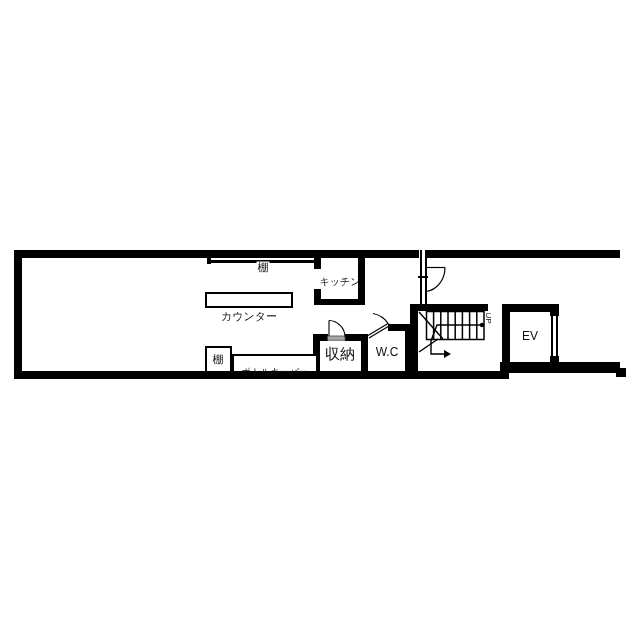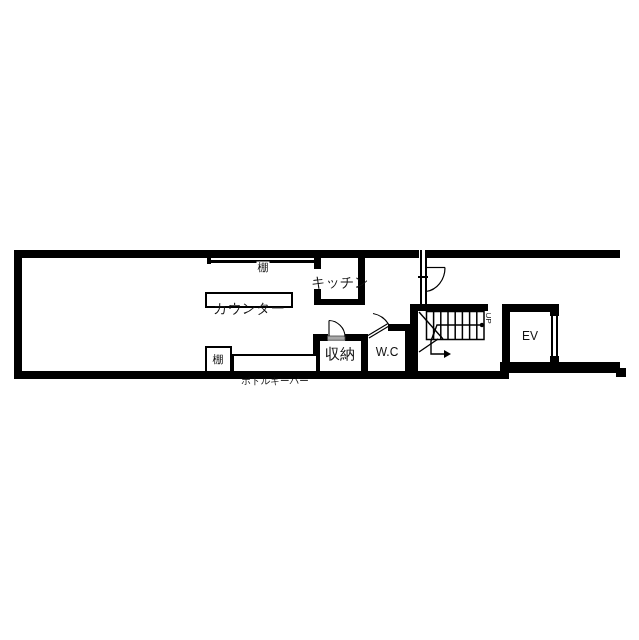--- a/index.html
+++ b/index.html
@@ -95,22 +95,22 @@
     </g>
 
     <g stroke="#000" stroke-width="1.1" fill="none">
       <line x1="369" y1="338" x2="389" y2="326"></line>
       <line x1="368" y1="335.5" x2="388" y2="323.5"></line>
       <path d="M373,313.5 A 23.5 23.5 0 0 1 388.5,324"></path>
     </g>
   </svg>
 
   <div class="lbl bg" style="left:263px;top:267px;font-size:11px">棚</div>
-  <div class="lbl" style="left:249px;top:308px;font-size:14px">カウンター</div>
-  <div class="lbl" style="left:340px;top:282px;font-size:14px">キッチン</div>
+  <div class="lbl" style="left:249px;top:316px;font-size:11px">カウンター</div>
+  <div class="lbl" style="left:340px;top:282px;font-size:10px">キッチン</div>
   <div class="lbl" style="left:218px;top:359px;font-size:11px">棚</div>
-  <div class="lbl" style="left:275px;top:381px;font-size:9.5px">ボトルキーパー</div>
+  <div class="lbl" style="left:275px;top:372px;font-size:9.5px">ボトルキーパー</div>
   <div class="lbl" style="left:340px;top:353px;font-size:15px">収納</div>
   <div class="lbl" style="left:387px;top:352px;font-size:12px">W.C</div>
   <div class="lbl" style="left:530px;top:336px;font-size:12px">EV</div>
   <div class="lbl rot" style="left:488px;top:318px;font-size:8px">UP</div>
 
 </div>
 
 </body></html>

